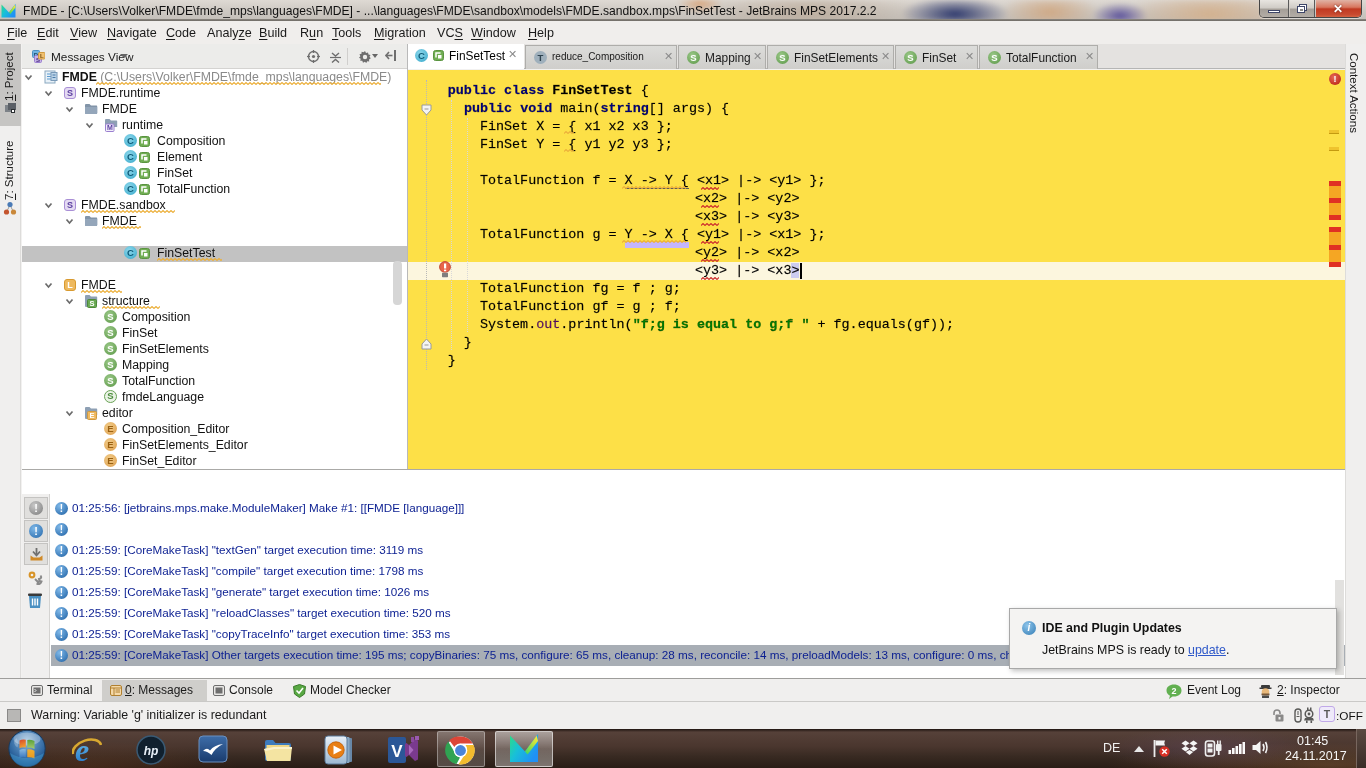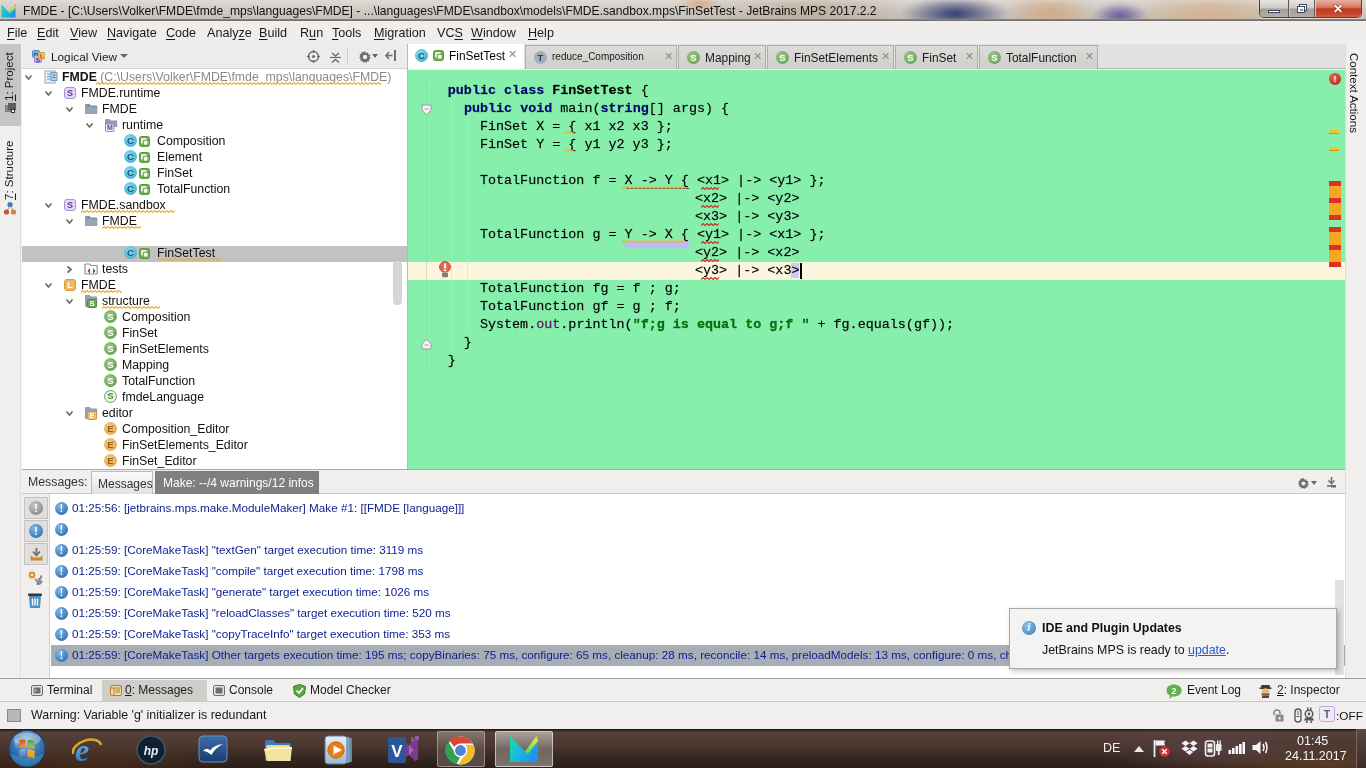--- a/index.html
+++ b/index.html
@@ -104,21 +104,21 @@
 
 <div class="abs" style="left:22px;top:44px;width:385px;height:25px;background:#ececea;border-bottom:1px solid #d4d3d1">
  <svg class="abs" style="left:10px;top:6px" width="13" height="13" viewBox="0 0 13 13">
   <rect x="0.5" y="0.5" width="7" height="7" rx="1" fill="#6fb3e0" stroke="#4a90c2"></rect>
       <text x="4" y="6.5" font-size="6" fill="#1a4a6b" text-anchor="middle" font-weight="bold">D</text>
   <rect x="2.5" y="5.5" width="7" height="7" rx="1" fill="#c5b3e6" stroke="#9a7fd0"></rect>
       <text x="6" y="11.5" font-size="6" fill="#4a2a80" text-anchor="middle" font-weight="bold">S</text>
   <rect x="6.5" y="2.5" width="6.5" height="6.5" rx="1" fill="#f0c070" stroke="#d09a40"></rect>
       <text x="9.8" y="8" font-size="6" fill="#7a5010" text-anchor="middle" font-weight="bold">L</text>
  </svg>
- <div class="abs" style="left:29px;top:6px;font-size:11.8px;color:#1a1a1a">Logical View</div>
+ <div class="abs" style="left:29px;top:6px;font-size:11.8px;color:#1a1a1a">Messages View</div>
  <div class="abs" style="left:98px;top:10px;width:0;height:0;border-left:4px solid transparent;border-right:4px solid transparent;border-top:4.5px solid #666"></div>
  <svg class="abs" style="left:285px;top:6px" width="13" height="13" viewBox="0 0 13 13">
       <circle cx="6.5" cy="6.5" r="5" fill="none" stroke="#6e6e6e" stroke-width="1.3"></circle>
       <circle cx="6.5" cy="6.5" r="1.6" fill="#6e6e6e"></circle>
       <line x1="6.5" y1="0" x2="6.5" y2="3" stroke="#6e6e6e" stroke-width="1.3"></line>
       <line x1="6.5" y1="10" x2="6.5" y2="13" stroke="#6e6e6e" stroke-width="1.3"></line>
       <line x1="0" y1="6.5" x2="3" y2="6.5" stroke="#6e6e6e" stroke-width="1.3"></line>
       <line x1="10" y1="6.5" x2="13" y2="6.5" stroke="#6e6e6e" stroke-width="1.3"></line>
     </svg>
  <svg class="abs" style="left:307px;top:6px" width="13" height="13" viewBox="0 0 13 13">
@@ -269,33 +269,20 @@
         <rect x="0.5" y="0.5" width="10" height="10" rx="2" fill="#70ad53" stroke="#5a9440"></rect>
         <path d="M3 7.5 L3 3 L7.5 3" fill="none" stroke="#fff" stroke-width="1.5"></path>
         <rect x="5" y="5" width="3.5" height="3.5" fill="#fff"></rect>
       </svg>
       <div class="lbl" style="left:135px">FinSetTest</div>
       <div style="position:absolute;left:135px;top:13px;width:65px;height:4px;overflow:hidden">
         <svg width="65" height="3" viewBox="0 0 65 3" style="position:absolute">
           <path d="M0 2.5 L2.0 0.5 L4.0 2.5 L6.0 0.5 L8.0 2.5 L10.0 0.5 L12.0 2.5 L14.0 0.5 L16.0 2.5 L18.0 0.5 L20.0 2.5 L22.0 0.5 L24.0 2.5 L26.0 0.5 L28.0 2.5 L30.0 0.5 L32.0 2.5 L34.0 0.5 L36.0 2.5 L38.0 0.5 L40.0 2.5 L42.0 0.5 L44.0 2.5 L46.0 0.5 L48.0 2.5 L50.0 0.5 L52.0 2.5 L54.0 0.5 L56.0 2.5 L58.0 0.5 L60.0 2.5 L62.0 0.5 L64.0 2.5 L66.0 0.5" fill="none" stroke="#ecb03c" stroke-width="1.1"></path>
         </svg>
       </div>
-    </div>
-    <div class="trow" style="top:192px">
-      <div class="chev" style="left:43px">
-        <svg width="9" height="9" viewBox="0 0 9 9">
-          <path d="M2.5 1.5 L6 4.5 L2.5 7.5" fill="none" stroke="#6b6b6b" stroke-width="1.7"></path>
-        </svg>
-      </div>
-      <svg class="abs" style="left:62px;top:2px" width="15" height="12" viewBox="0 0 15 12">
-        <path d="M1 2 Q1 1 2 1 L5.5 1 L7 2.5 L12.5 2.5 Q13.2 2.5 13.2 3.3 L13.2 10 Q13.2 11 12.2 11 L2 11 Q1 11 1 10 Z" fill="none" stroke="#8294a8" stroke-width="1.2"></path>
-        <path d="M6 5 L6 11 L3.5 8 Z" fill="#c0392b"></path>
-        <path d="M9 11 L9 5 L11.5 8 Z" fill="#27803a"></path>
-      </svg>
-      <div class="lbl" style="left:80px">tests</div>
     </div>
     <div class="trow" style="top:208px">
       <div class="chev" style="left:22px">
         <svg width="9" height="9" viewBox="0 0 9 9">
           <path d="M1.5 2.5 L4.5 6 L7.5 2.5" fill="none" stroke="#6b6b6b" stroke-width="1.7"></path>
         </svg>
       </div>
       <div class="sqi" style="left:42px;background:#eeb95e;border:1px solid #d89a30;color:#fff;line-height:11px">L</div>
       <div class="lbl" style="left:59px">FMDE</div>
       <div style="position:absolute;left:59px;top:13px;width:41px;height:4px;overflow:hidden">
@@ -404,21 +391,21 @@
  <div class="ci" style="left:8px;top:5px;background:radial-gradient(circle at 40% 35%,#9cc98a,#6aa356 75%);color:#fff">S</div>
  <div class="abs" style="left:26px;top:5px;font-size:11.9px;color:#1a1a1a">FinSet</div>
  <div class="abs" style="left:69px;top:4px;font-size:11px;color:#8a8a8a">✕</div>
 </div>
     <div class="abs" style="left:571px;top:1px;width:119px;height:24px;background:linear-gradient(180deg,#dcdcda,#cfcecb);border:1px solid #aeadaa;border-bottom:none">
  <div class="ci" style="left:8px;top:5px;background:radial-gradient(circle at 40% 35%,#9cc98a,#6aa356 75%);color:#fff">S</div>
  <div class="abs" style="left:26px;top:5px;font-size:11.9px;color:#1a1a1a">TotalFunction</div>
  <div class="abs" style="left:105px;top:4px;font-size:11px;color:#8a8a8a">✕</div>
 </div>
   </div>
-<div class="abs" style="left:408px;top:70px;width:937px;height:401px;background:#86efac;overflow:hidden">
+<div class="abs" style="left:408px;top:70px;width:937px;height:401px;background:#fde047;overflow:hidden">
     <div class="abs" style="left:0;top:192px;width:937px;height:18px;background:#fcf6de"></div>
     <div class="abs" style="left:18px;top:10px;width:1px;height:290px;border-left:1px dotted #b8b8b8"></div>
     <div class="abs" style="left:43px;top:30px;width:1px;height:250px;border-left:1px dotted #d8d8d8"></div>
     <div class="abs" style="left:59px;top:48px;width:1px;height:214px;border-left:1px dotted #d8d8d8"></div>
     <svg class="abs" style="left:13px;top:34px" width="11" height="12" viewBox="0 0 11 12">
       <path d="M1 1 L10 1 L10 6 L5.5 11 L1 6 Z" fill="#f4f4f4" stroke="#9a9a9a"></path>
       <line x1="3.5" y1="5" x2="7.5" y2="5" stroke="#9a9a9a"></line>
     </svg>
     <svg class="abs" style="left:13px;top:268px" width="11" height="12" viewBox="0 0 11 12">
       <path d="M1 11 L10 11 L10 6 L5.5 1 L1 6 Z" fill="#f4f4f4" stroke="#9a9a9a"></path>
@@ -511,40 +498,20 @@
 <div class="abs" style="left:1329px;top:227px;width:12px;height:40px;background:#f5a623">
     <div class="abs" style="left:0;top:0;width:12px;height:5px;background:#e03023"></div>
     <div class="abs" style="left:0;top:18px;width:12px;height:5px;background:#e03023"></div>
     <div class="abs" style="left:0;top:35px;width:12px;height:5px;background:#e03023"></div>
     </div>
 <div class="abs" style="left:1345px;top:44px;width:21px;height:634px;background:#f0efee;border-left:1px solid #dddcda">
  <div class="abs" style="left:2px;top:9px;font-size:11.5px;color:#1a1a1a;white-space:nowrap;writing-mode:vertical-rl">Context Actions</div>
 </div>
 
 <div class="abs" style="left:22px;top:469px;width:1323px;height:209px;background:#fff;border-top:1px solid #aaa9a7">
- <div class="abs" style="left:0;top:0;width:1323px;height:24px;background:#f0efee;border-bottom:1px solid #c9c8c6">
-  <div class="abs" style="left:6px;top:5px;font-size:12.3px;color:#333">Messages:</div>
-  <div class="abs" style="left:69px;top:1px;width:62px;height:23px;background:linear-gradient(180deg,#fafafa,#e2e1df);border:1px solid #bdbcba;border-bottom:none">
-    <div class="abs" style="left:6px;top:5px;font-size:12px;color:#333;white-space:nowrap">Messages</div>
-  </div>
-  <div class="abs" style="left:133px;top:1px;width:164px;height:23px;background:#7f7f7f">
-    <div class="abs" style="left:8px;top:5px;font-size:12px;color:#fff;white-space:nowrap">Make: --/4 warnings/12 infos</div>
-  </div>
-  <svg class="abs" style="left:1275px;top:6px" width="13" height="13" viewBox="0 0 14 14">
-        <path d="M7 2 L8 4 L10 3.5 L10.5 5.5 L12.5 6 L11.5 7.8 L12.8 9.3 L11 10.5 L11.2 12.5 L9.2 12.3 L8.3 14 L6.8 12.8 L5 13.8 L4.3 11.8 L2.2 11.8 L2.8 9.8 L1 8.8 L2.4 7.2 L1.5 5.3 L3.5 4.8 L3.6 2.7 L5.6 3.2 Z" fill="#6e6e6e"></path>
-        <circle cx="7" cy="8" r="2.2" fill="#f0efee"></circle>
-      </svg>
-  <div class="abs" style="left:1289px;top:11px;width:0;height:0;border-left:3.5px solid transparent;border-right:3.5px solid transparent;border-top:4px solid #666"></div>
-  <svg class="abs" style="left:1303px;top:6px" width="13" height="13" viewBox="0 0 13 13">
-        <line x1="6.5" y1="1" x2="6.5" y2="7" stroke="#6e6e6e" stroke-width="1.6"></line>
-        <path d="M3.5 4.5 L6.5 7.5 L9.5 4.5" fill="none" stroke="#6e6e6e" stroke-width="1.6"></path>
-        <line x1="2" y1="10" x2="11" y2="10" stroke="#6e6e6e" stroke-width="1.6"></line>
-        <rect x="6" y="9" width="5" height="2.5" fill="#6e6e6e"></rect>
-      </svg>
- </div>
 
  <div class="abs" style="left:0;top:24px;width:28px;height:185px;background:#f0efee;border-right:1px solid #d4d3d1">
   <div class="abs" style="left:2px;top:3px;width:24px;height:22px;background:#e0dfdd;border:1px solid #c4c3c1">
     <div class="abs" style="left:4px;top:3px;width:14px;height:14px;border-radius:50%;background:radial-gradient(circle at 38% 32%,#c8c8c8,#8e8e8e 75%);color:#fff;font-size:11px;font-weight:bold;text-align:center;line-height:14px">!</div>
   </div>
   <div class="abs" style="left:2px;top:26px;width:24px;height:22px;background:#e0dfdd;border:1px solid #c4c3c1">
     <div class="abs" style="left:4px;top:3px;width:14px;height:14px;border-radius:50%;background:radial-gradient(circle at 38% 32%,#7fb8e8,#3a7ab8 75%);color:#fff;font-size:11px;font-weight:bold;text-align:center;line-height:14px">!</div>
   </div>
   <div class="abs" style="left:2px;top:49px;width:24px;height:22px;background:#e0dfdd;border:1px solid #c4c3c1">
     <svg class="abs" style="left:4px;top:3px" width="15" height="15" viewBox="0 0 15 15">

